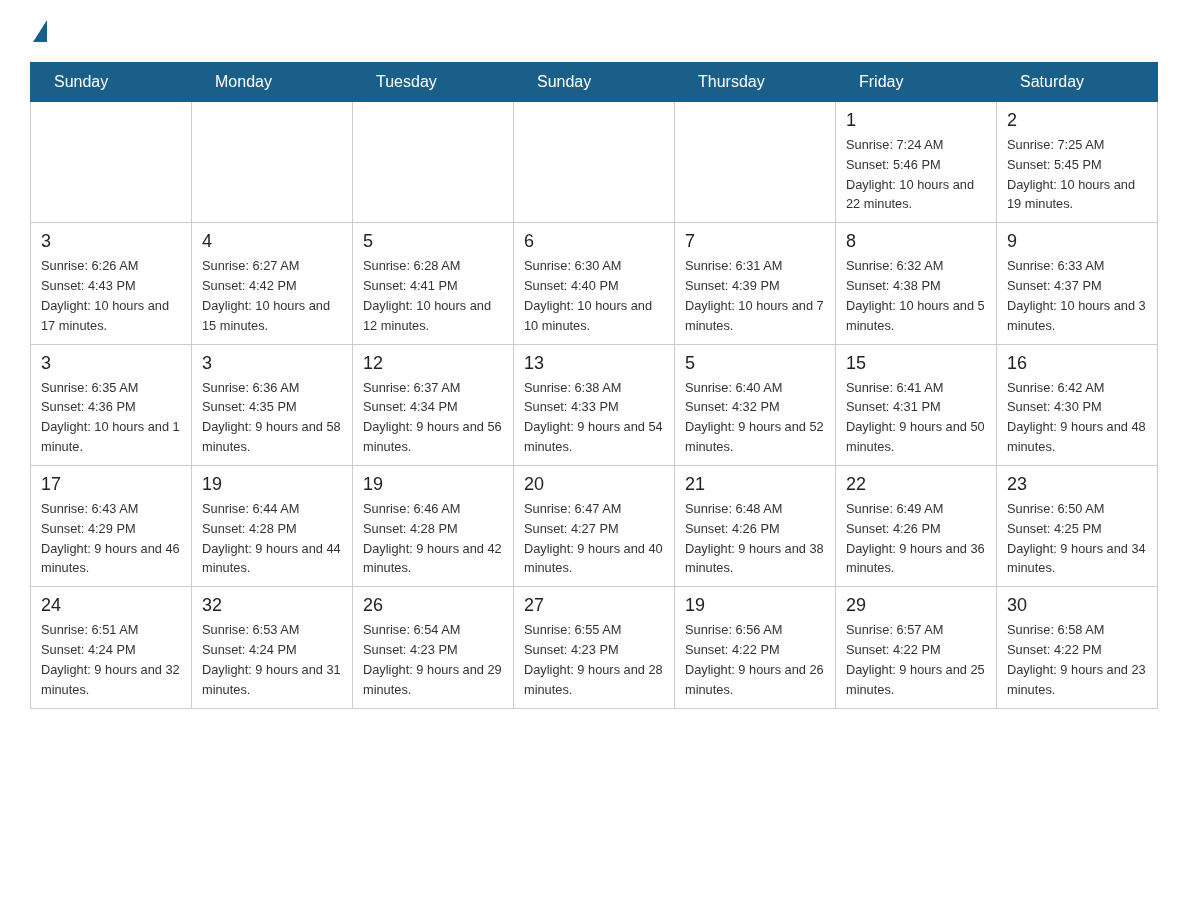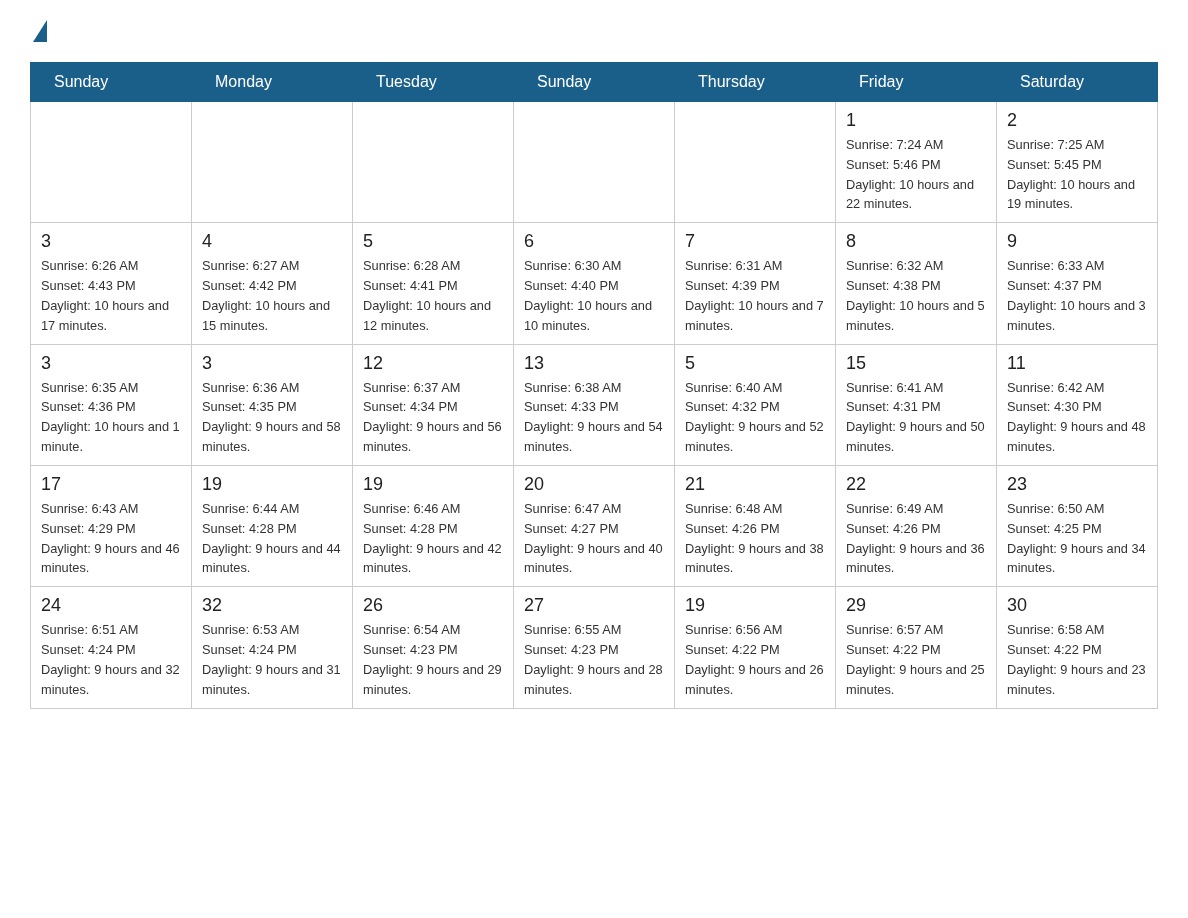--- a/index.html
+++ b/index.html
@@ -196,21 +196,21 @@
         </td>
         <td>
           <span class="day-number">5</span>
           <div class="day-info">Sunrise: 6:40 AM<br>Sunset: 4:32 PM<br>Daylight: 9 hours and 52 minutes.</div>
         </td>
         <td>
           <span class="day-number">15</span>
           <div class="day-info">Sunrise: 6:41 AM<br>Sunset: 4:31 PM<br>Daylight: 9 hours and 50 minutes.</div>
         </td>
         <td>
-          <span class="day-number">11</span>
+          <span class="day-number">16</span>
           <div class="day-info">Sunrise: 6:42 AM<br>Sunset: 4:30 PM<br>Daylight: 9 hours and 48 minutes.</div>
         </td>
       </tr>
       <tr>
         <td>
           <span class="day-number">17</span>
           <div class="day-info">Sunrise: 6:43 AM<br>Sunset: 4:29 PM<br>Daylight: 9 hours and 46 minutes.</div>
         </td>
         <td>
           <span class="day-number">19</span>

